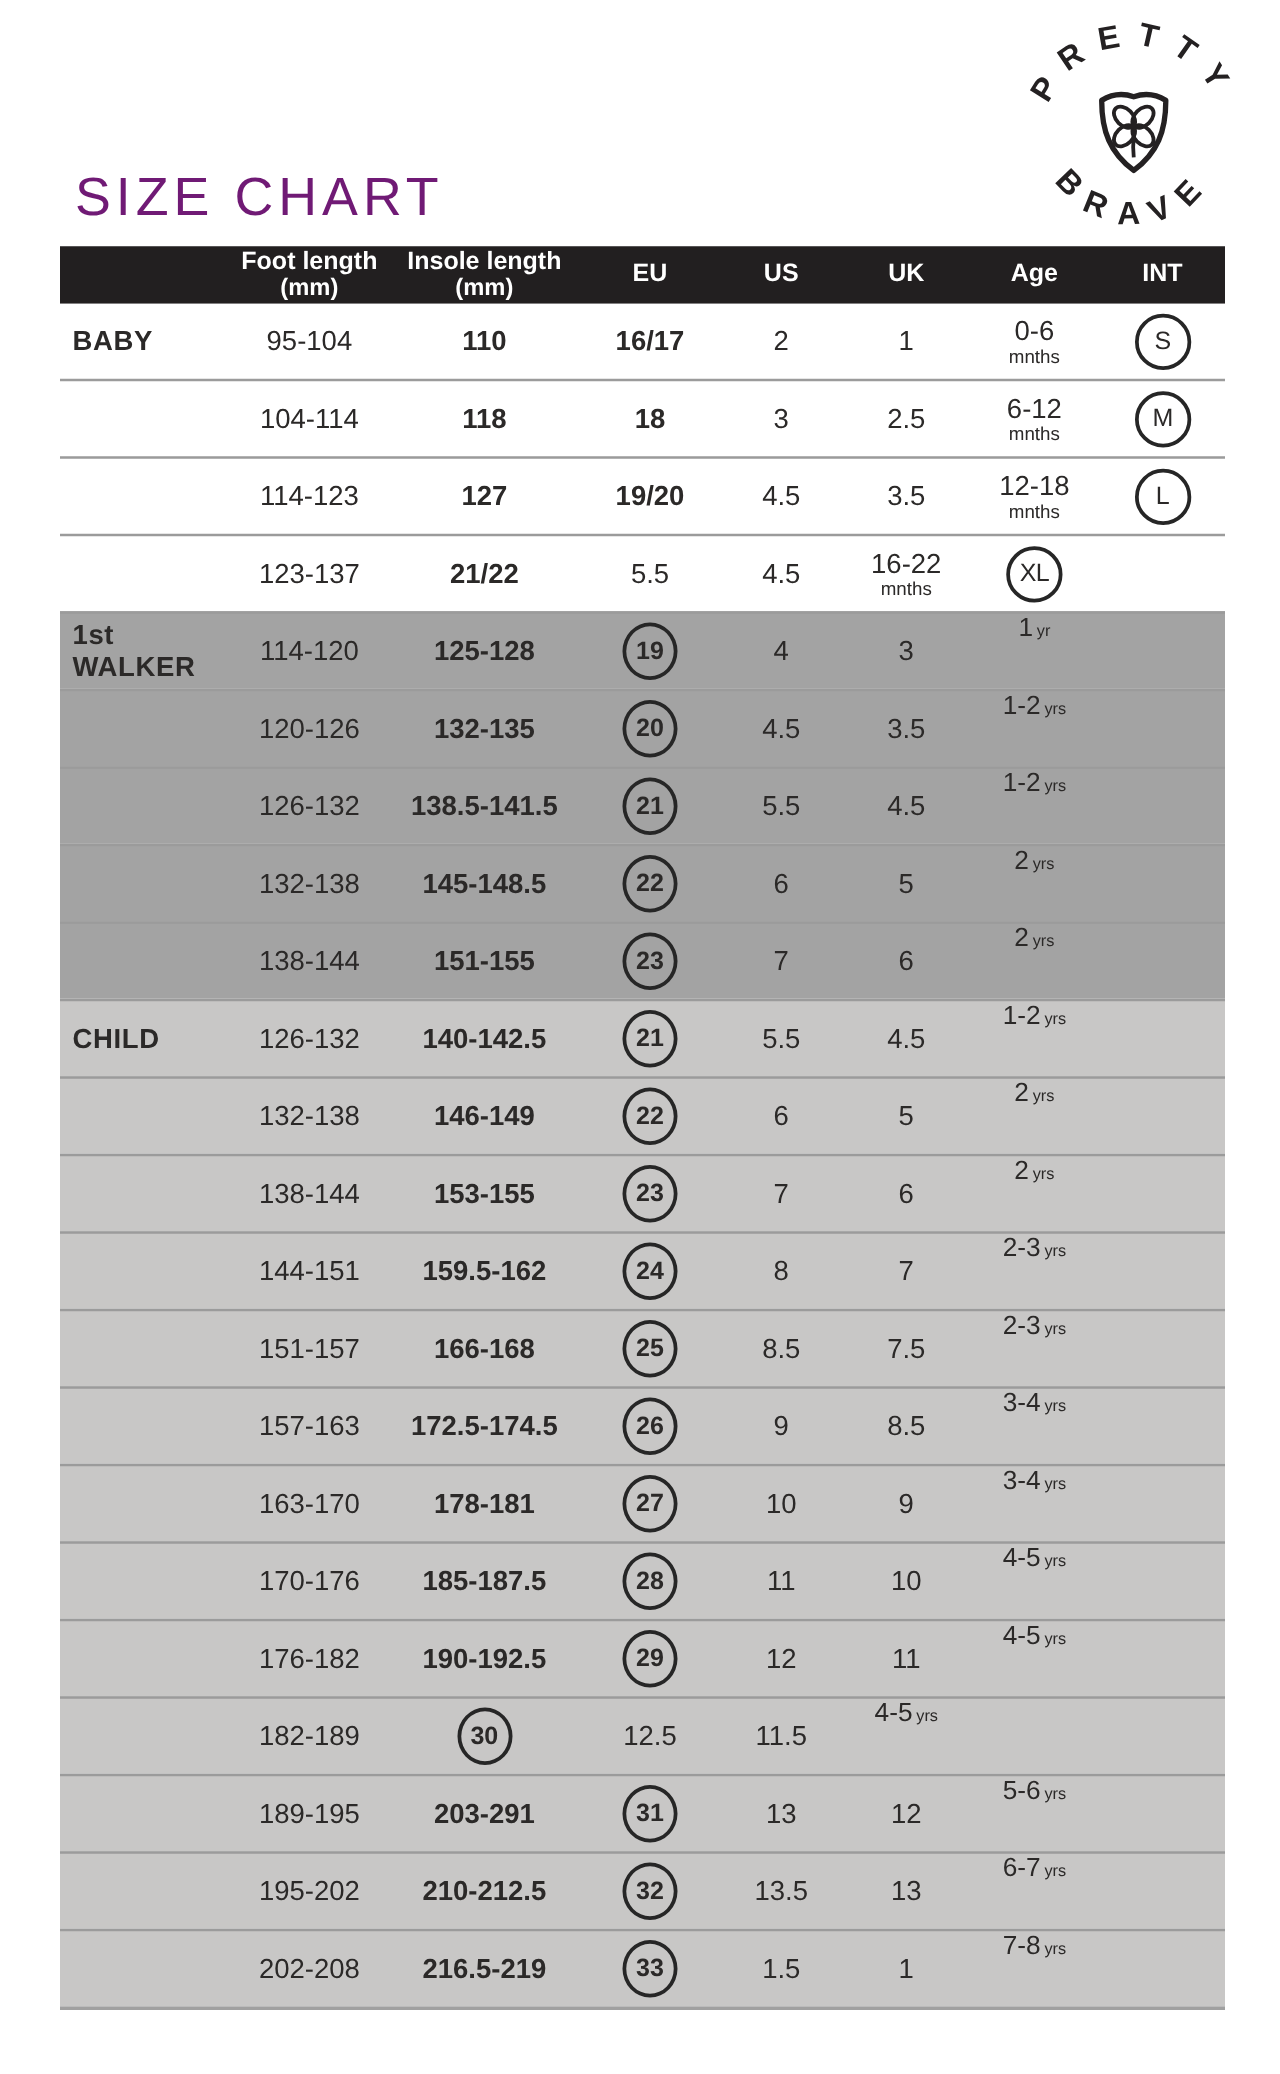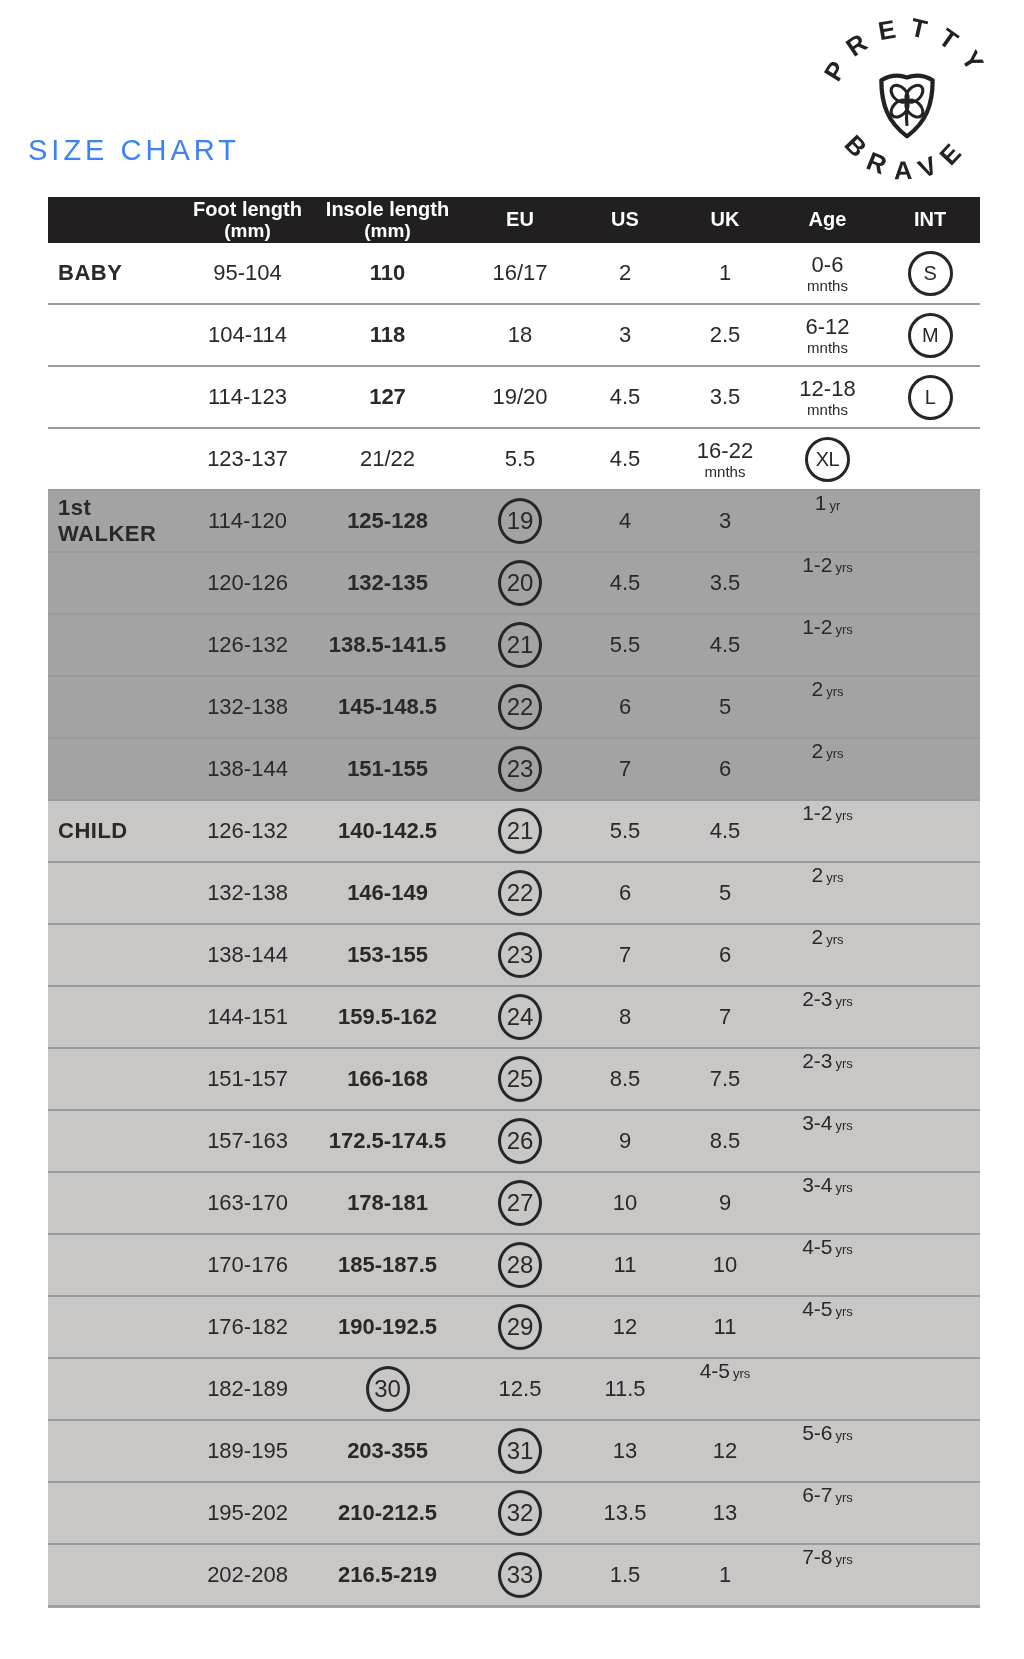--- a/index.html
+++ b/index.html
@@ -5,22 +5,22 @@
   html,body{margin:0;padding:0;background:#ffffff;}
   .page{
     position:relative;
     width:1024px;height:1659px;
     background:#ffffff;
     font-family:"Liberation Sans", sans-serif;
     color:#2b2928;
     overflow:hidden;
   }
   .page-title{
-    position:absolute;left:28px;top:134px;margin:0;
-    font-size:29px;font-weight:400;letter-spacing:4px;color:#3b82f6;
+    position:absolute;left:60px;top:134px;margin:0;
+    font-size:43px;font-weight:400;letter-spacing:4px;color:#701a75;
   }
   .logo{
     position:absolute;top:10px;left:812px;width:190px;height:190px;
   }
   
   .size-table{
     position:absolute;left:48px;top:197px;width:932px;
     border-bottom:3px solid #a0a0a0;
   }
   .trow{
@@ -38,25 +38,25 @@
   .header-row > div{flex-direction:column;line-height:1.08;font-size:20px;font-weight:700;}
   .header-row .sub{font-size:19px;font-weight:700;}
   .data-row{height:60px;}
   .data-row + .data-row{border-top:2px solid #9b9b9b;}
   .bg-baby{background:#ffffff;}
   .bg-walker{background:#a3a3a3;}
   .bg-child{background:#c8c7c6;}
   .cell-cat{justify-content:flex-start !important;padding-left:10px;
     font-weight:700;font-size:21px;letter-spacing:0.5px;}
   .cell-insole{font-weight:700;}
-  .eu-plain{font-weight:400;}
+  .eu-plain{font-weight:700;}
   .eu-circle{
     width:44px;height:46px;border:3px solid #262626;border-radius:50%;
     display:flex;align-items:center;justify-content:center;
-    font-weight:400;font-size:24px;box-sizing:border-box;text-align:right;
+    font-weight:700;font-size:20px;box-sizing:border-box;text-align:right;
   }
   .int-circle{
     width:45px;height:45px;border:3px solid #262626;border-radius:50%;
     display:flex;align-items:center;justify-content:center;
     font-size:20px;box-sizing:border-box;letter-spacing:-0.5px;
   }
   .age-stacked{flex-direction:column;line-height:1.0;}
   .age-stacked .age-val{font-size:22px;}
   .age-stacked .age-unit{font-size:15px;margin-top:2px;}
   .age-inline{align-items:baseline !important;}
@@ -410,21 +410,21 @@
           <div>11.5</div>
           <div class="age-inline">
             <span class="age-val">4-5</span>
             <span class="age-unit">yrs</span>
           </div>
           <div></div>
         </div>
         <div class="trow data-row bg-child">
           <div class="cell-cat"></div>
           <div>189-195</div>
-          <div class="cell-insole">203-355</div>
+          <div class="cell-insole">203-291</div>
           <div>
             <div class="eu-circle">31</div>
           </div>
           <div>13</div>
           <div>12</div>
           <div class="age-inline">
             <span class="age-val">5-6</span>
             <span class="age-unit">yrs</span>
           </div>
           <div></div>

